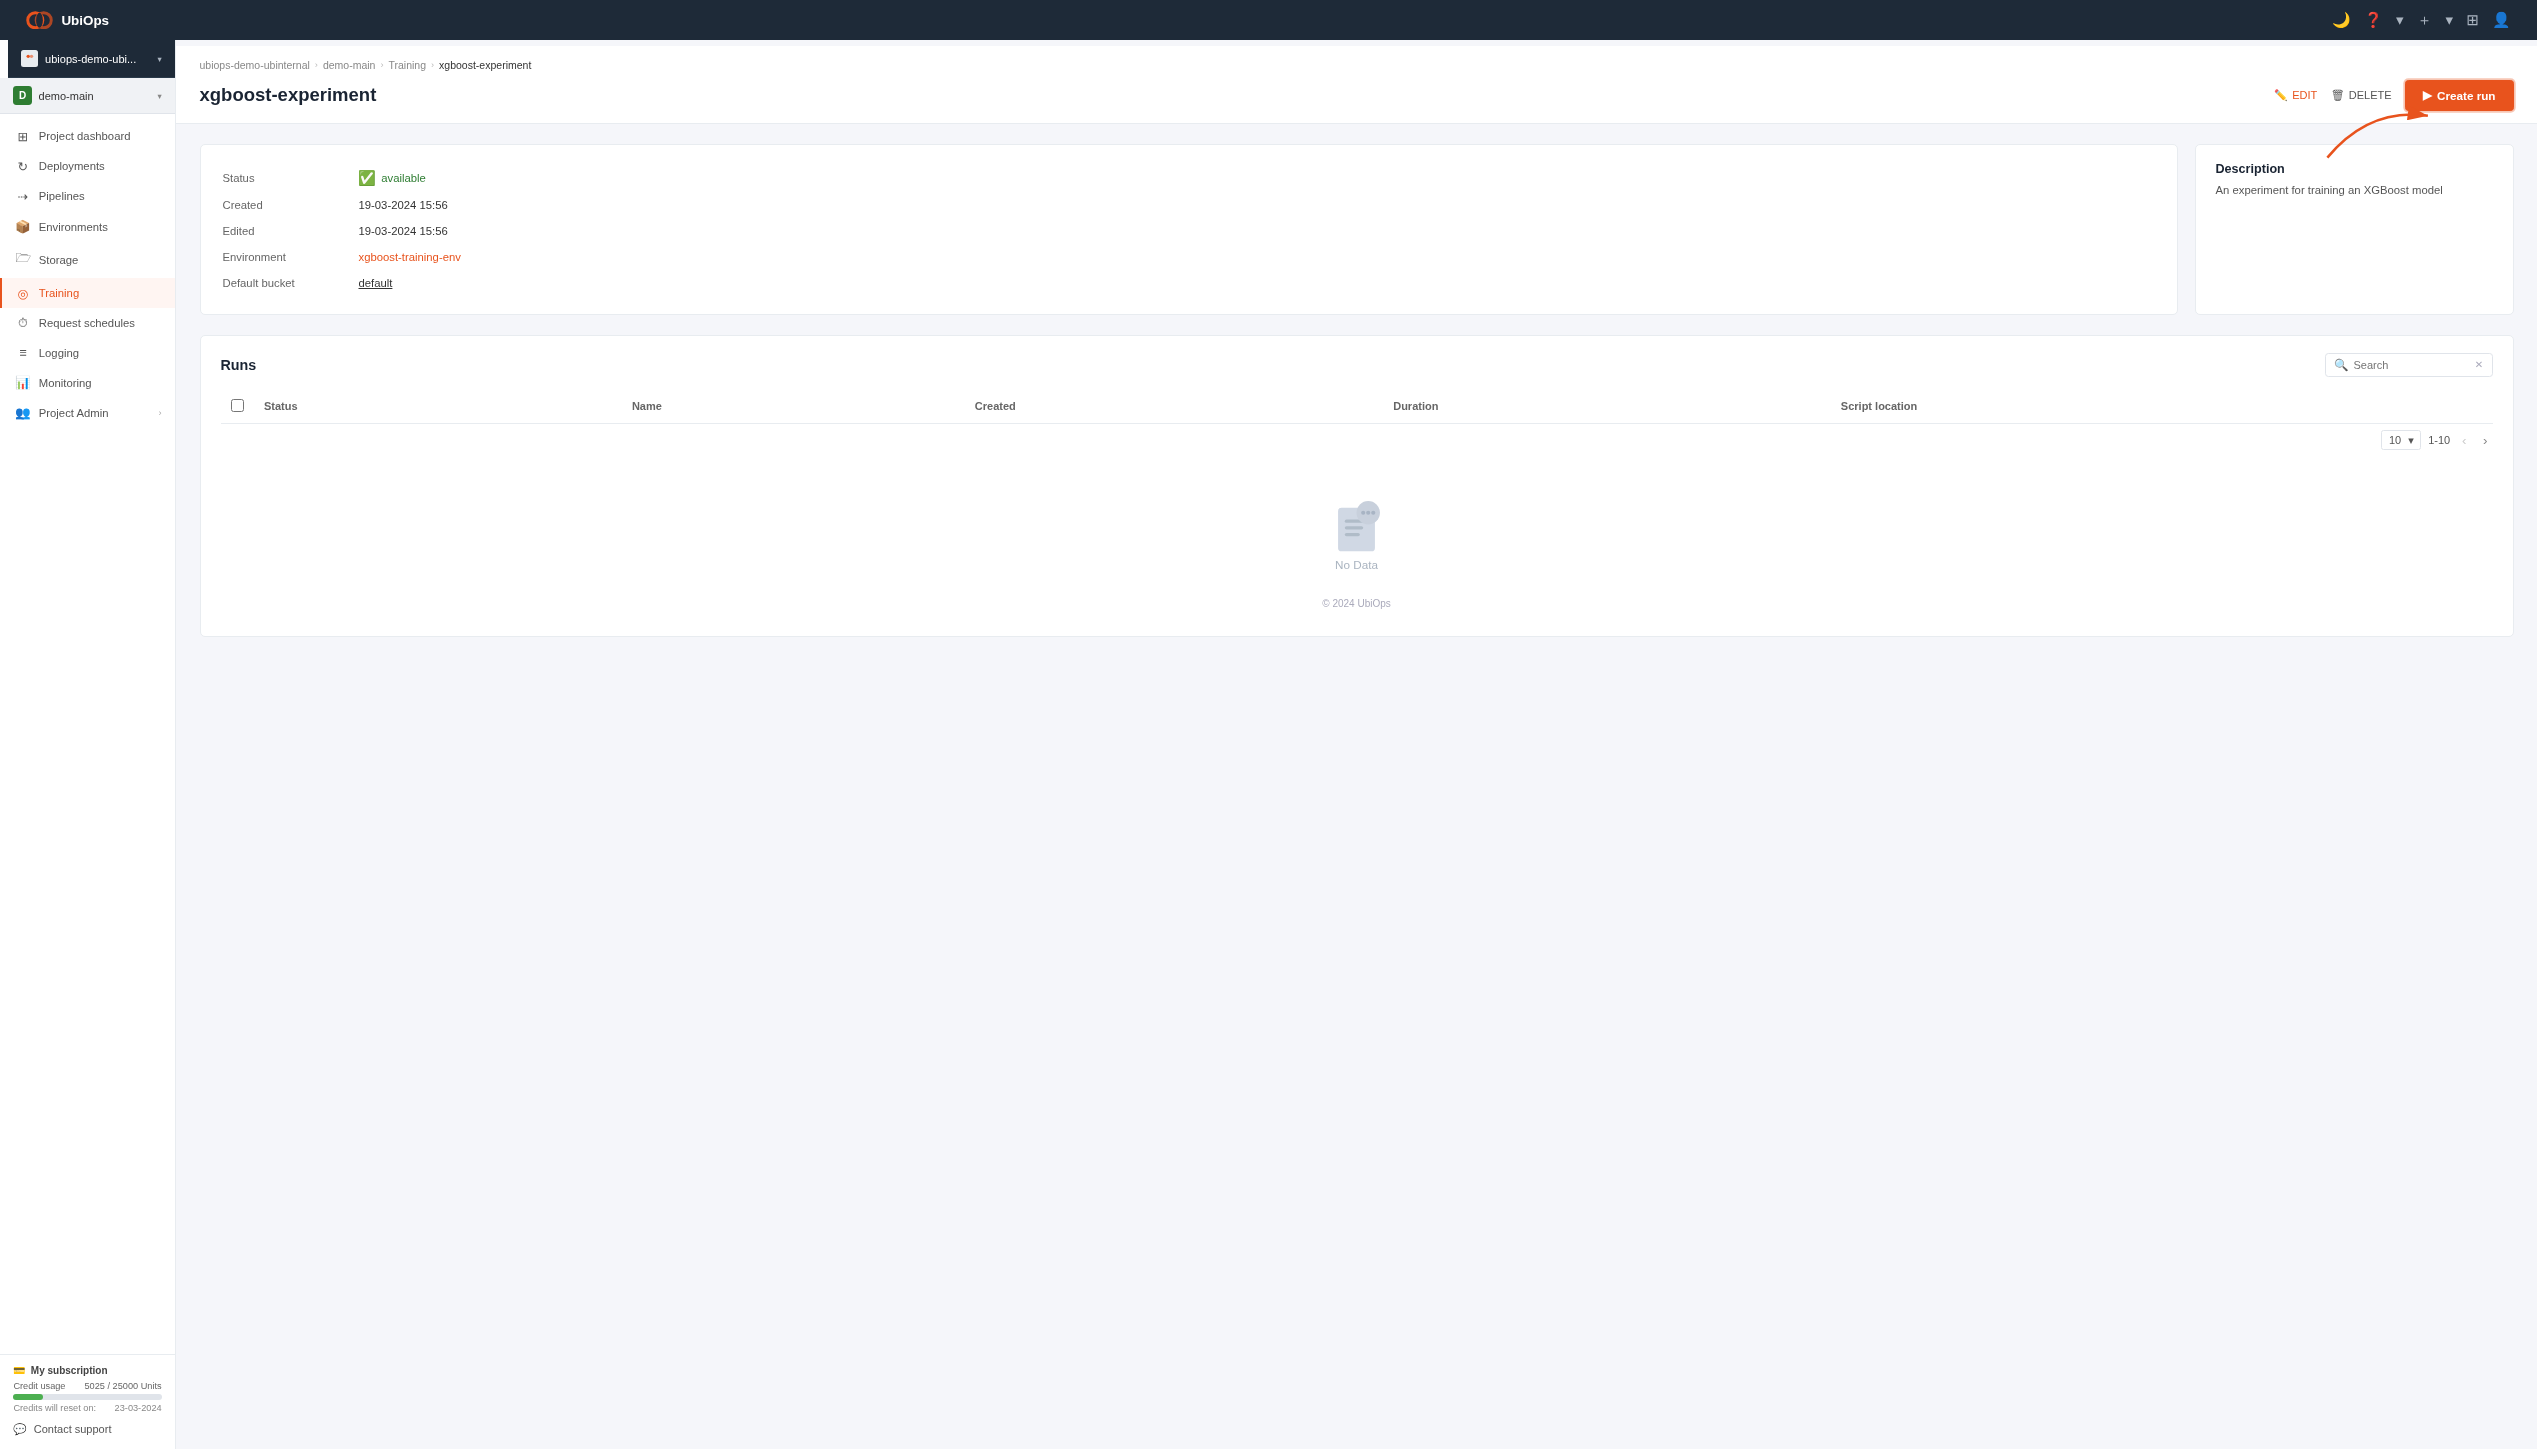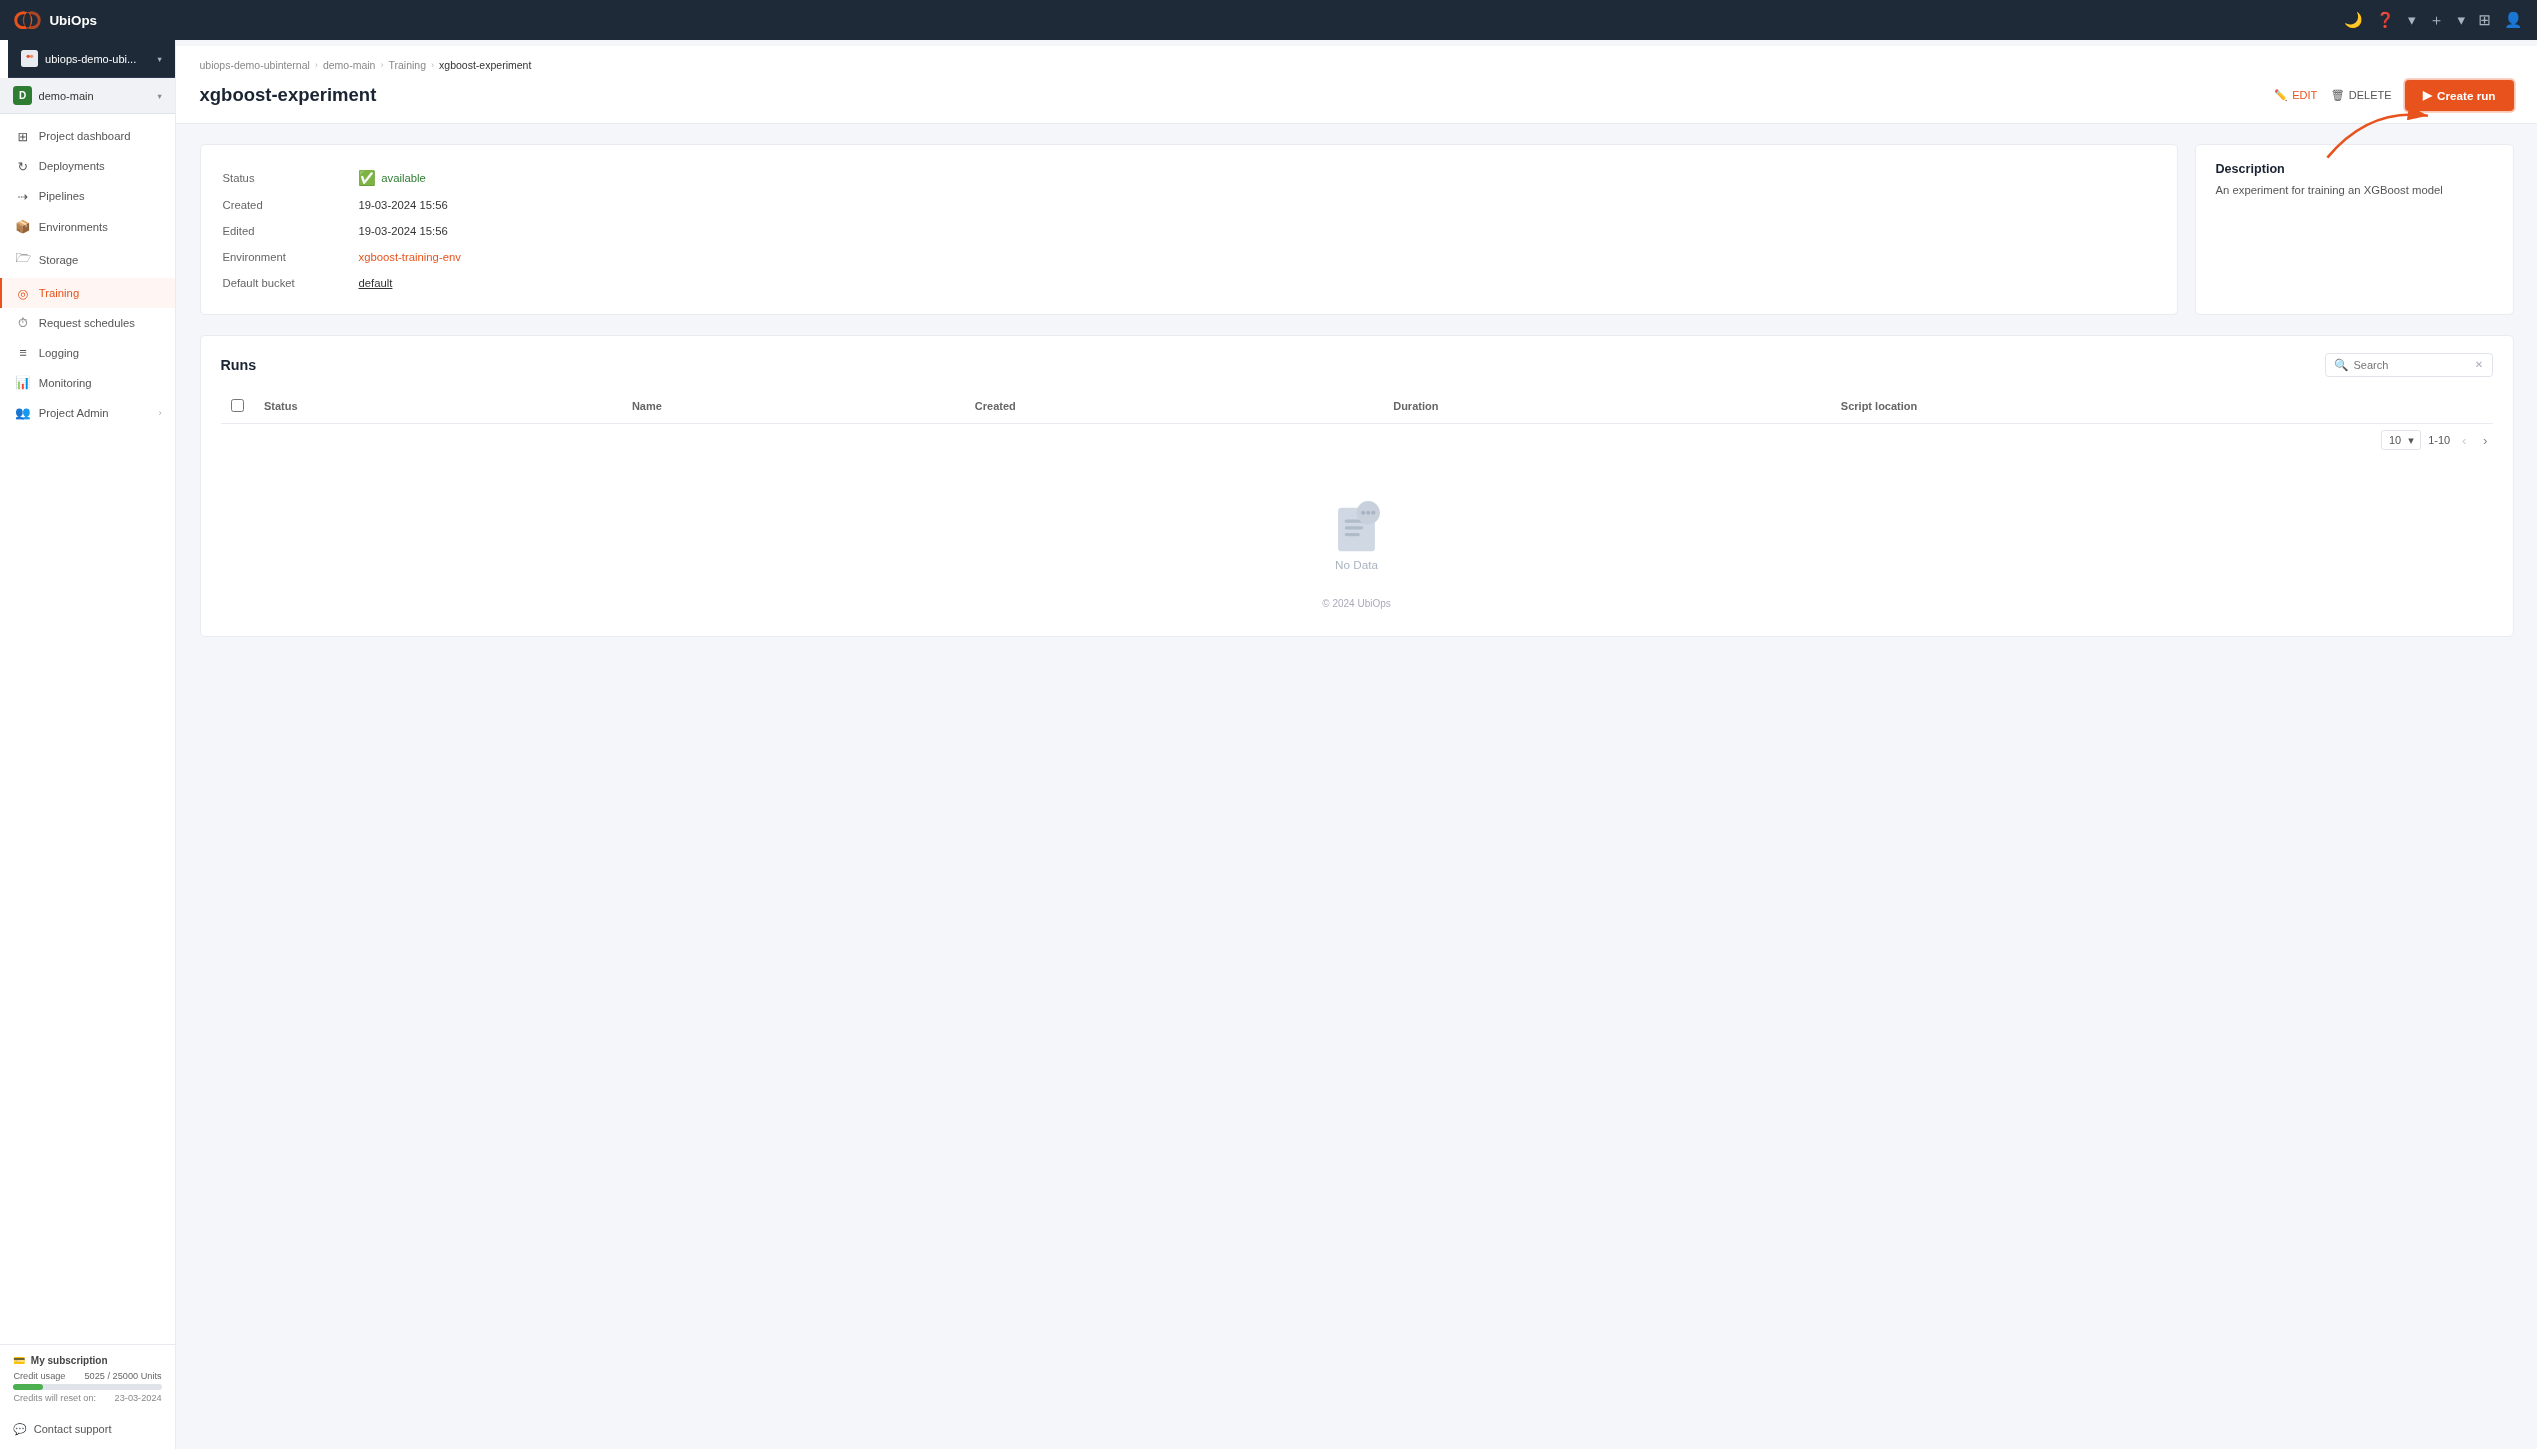--- a/index.html
+++ b/index.html
@@ -4,21 +4,21 @@
   <style>
     * { box-sizing: border-box; margin: 0; padding: 0; }
     body { font-family: 'Segoe UI', Arial, sans-serif; font-size: 11.7px; background: #f5f6fa; color: #333; display: flex; flex-direction: column; height: 100vh; overflow: hidden; }
 
     
     .top-navbar {
       background: #1e2a38;
       height: 40px;
       display: flex;
       align-items: center;
-      padding: 0 14px;
+      padding: 0 26px;
       justify-content: space-between;
       flex-shrink: 0;
       z-index: 100;
     }
     .top-navbar-left { display: flex; align-items: center; gap: 8.4px; }
     .logo-icon { width: 27px; height: 18.5px; position: relative; }
     .logo-icon svg { width: 27px; height: 18.5px; }
     .app-title { color: #fff; font-size: 13.4px; font-weight: 600; }
     .top-navbar-right { display: flex; align-items: center; gap: 13.4px; }
     .top-navbar-right span { color: #aab4c0; font-size: 15px; cursor: pointer; }
@@ -90,21 +90,21 @@
     .sidebar-item-icon { width: 15px; text-align: center; font-size: 12.6px; }
 
     .sidebar-footer {
       padding: 10px 13.4px;
       border-top: 0.8px solid #e8ecf0;
     }
     .subscription-label { font-size: 10px; font-weight: 600; color: #444; margin-bottom: 5px; display: flex; align-items: center; gap: 5px; }
     .credit-usage-label { font-size: 9.2px; color: #666; display: flex; justify-content: space-between; margin-bottom: 3.4px; }
     .progress-bar-bg { background: #e0e4ea; height: 5.9px; border-radius: 3.4px; margin-bottom: 3.4px; }
     .progress-bar-fill { background: #4caf50; height: 5.9px; border-radius: 3.4px; }
-    .credit-reset { font-size: 9.2px; color: #888; display: flex; justify-content: space-between; margin-bottom: 16px; }
+    .credit-reset { font-size: 9.2px; color: #888; display: flex; justify-content: space-between; margin-bottom: 6px; }
     .contact-support {
       display: flex; align-items: center; gap: 6.7px;
       font-size: 11px; color: #555; cursor: pointer; padding: 3.4px 0;
     }
 
     
     .content-area {
       flex: 1;
       overflow-y: auto;
       background: #f5f6fa;

